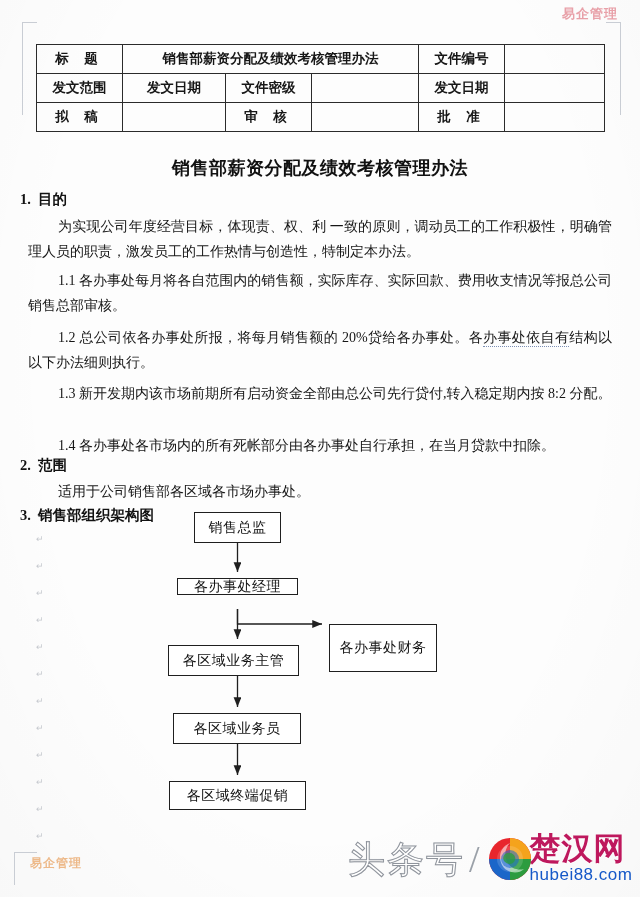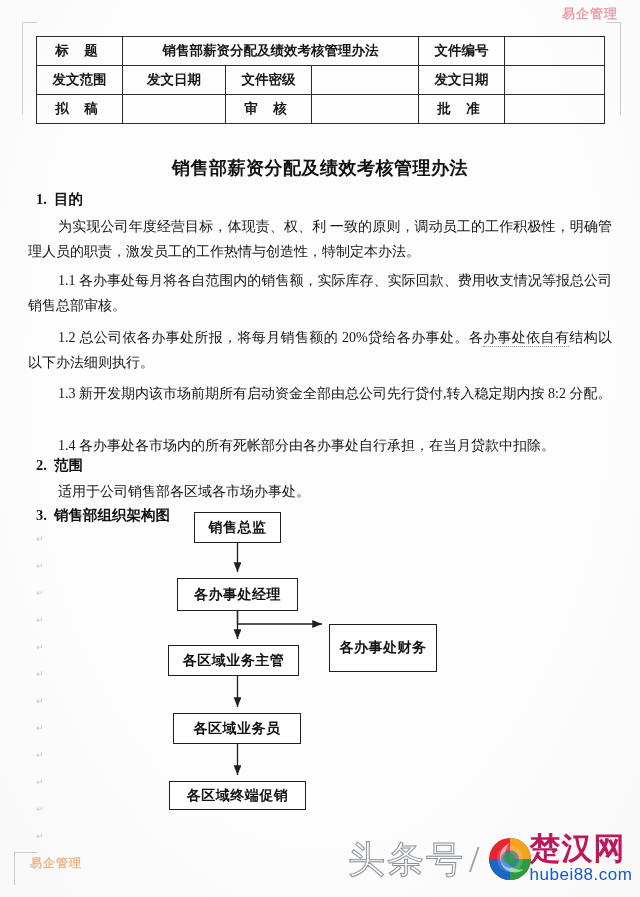--- a/index.html
+++ b/index.html
@@ -74,21 +74,21 @@
     left: 14px; top: 852px;
     width: 22px; height: 32px;
     border-left: 1px solid #c9cdd4;
     border-top: 1px solid #c9cdd4;
   }
 
   
   #header-table {
     position: absolute;
     left: 36px;
-    top: 36px;
+    top: 44px;
     width: 568px;
     border-collapse: collapse;
     table-layout: fixed;
   }
   #header-table td {
     border: 1px solid #2b2b2b;
     height: 28px;
     font-size: 13.5px;
     font-weight: 700;
     text-align: center;
@@ -108,21 +108,21 @@
     text-align: center;
     font-size: 18px;
     font-weight: 700;
     letter-spacing: 0.5px;
     color: #111;
   }
 
   
   .section-head {
     position: absolute;
-    left: 36px;
+    left: 20px;
     font-size: 14.5px;
     font-weight: 700;
     color: #121212;
   }
   .section-head .num {
     font-family: "Liberation Serif", "DejaVu Serif", serif;
     margin-right: 7px;
   }
   .para {
     position: absolute;
@@ -160,21 +160,21 @@
     pointer-events: none;
   }
   .fc-box {
     position: absolute;
     border: 1px solid #1f1f1f;
     background: #ffffff;
     display: flex;
     align-items: center;
     justify-content: center;
     font-size: 14px;
-    font-weight: 700;
+    font-weight: 400;
     color: #131313;
     letter-spacing: 0.5px;
     box-sizing: border-box;
   }
 
   
   #brand {
     position: absolute;
     left: 348px;
     top: 828px;
@@ -339,21 +339,21 @@
     <path d="M237.5,609 L237.5,624 L322,624" fill="none" stroke="#1f1f1f" stroke-width="1.3" marker-end="url(#arrow)"></path>
 
     <line x1="237.5" y1="609" x2="237.5" y2="639" stroke="#1f1f1f" stroke-width="1.3" marker-end="url(#arrow)"></line>
 
     <line x1="237.5" y1="676" x2="237.5" y2="707" stroke="#1f1f1f" stroke-width="1.3" marker-end="url(#arrow)"></line>
 
     <line x1="237.5" y1="744" x2="237.5" y2="775" stroke="#1f1f1f" stroke-width="1.3" marker-end="url(#arrow)"></line>
   </svg>
 
   <div class="fc-box" id="fc-b1" style="left: 194px; top: 512px; width: 87px; height: 31px;">销售总监</div>
-  <div class="fc-box" id="fc-b2" style="left: 177px; top: 578px; width: 121px; height: 33px; text-align: center;">各办事处经理</div>
+  <div class="fc-box" id="fc-b2" style="left: 177px; top: 578px; width: 121px; height: 17px; text-align: center;">各办事处经理</div>
   <div class="fc-box" id="fc-b3" style="left: 329px; top: 624px; width: 108px; height: 48px;">各办事处财务</div>
   <div class="fc-box" id="fc-b4" style="left: 168px; top: 645px; width: 131px; height: 31px;">各区域业务主管</div>
   <div class="fc-box" id="fc-b5" style="left: 173px; top: 713px; width: 128px; height: 31px;">各区域业务员</div>
   <div class="fc-box" id="fc-b6" style="left: 169px; top: 781px; width: 137px; height: 29px;">各区域终端促销</div>
 
   <div id="brand">
     <span id="brand-text">头条号</span>
     <span id="brand-slash">/</span>
     <span id="globe">
       <svg width="48" height="48" viewBox="0 0 48 48">

